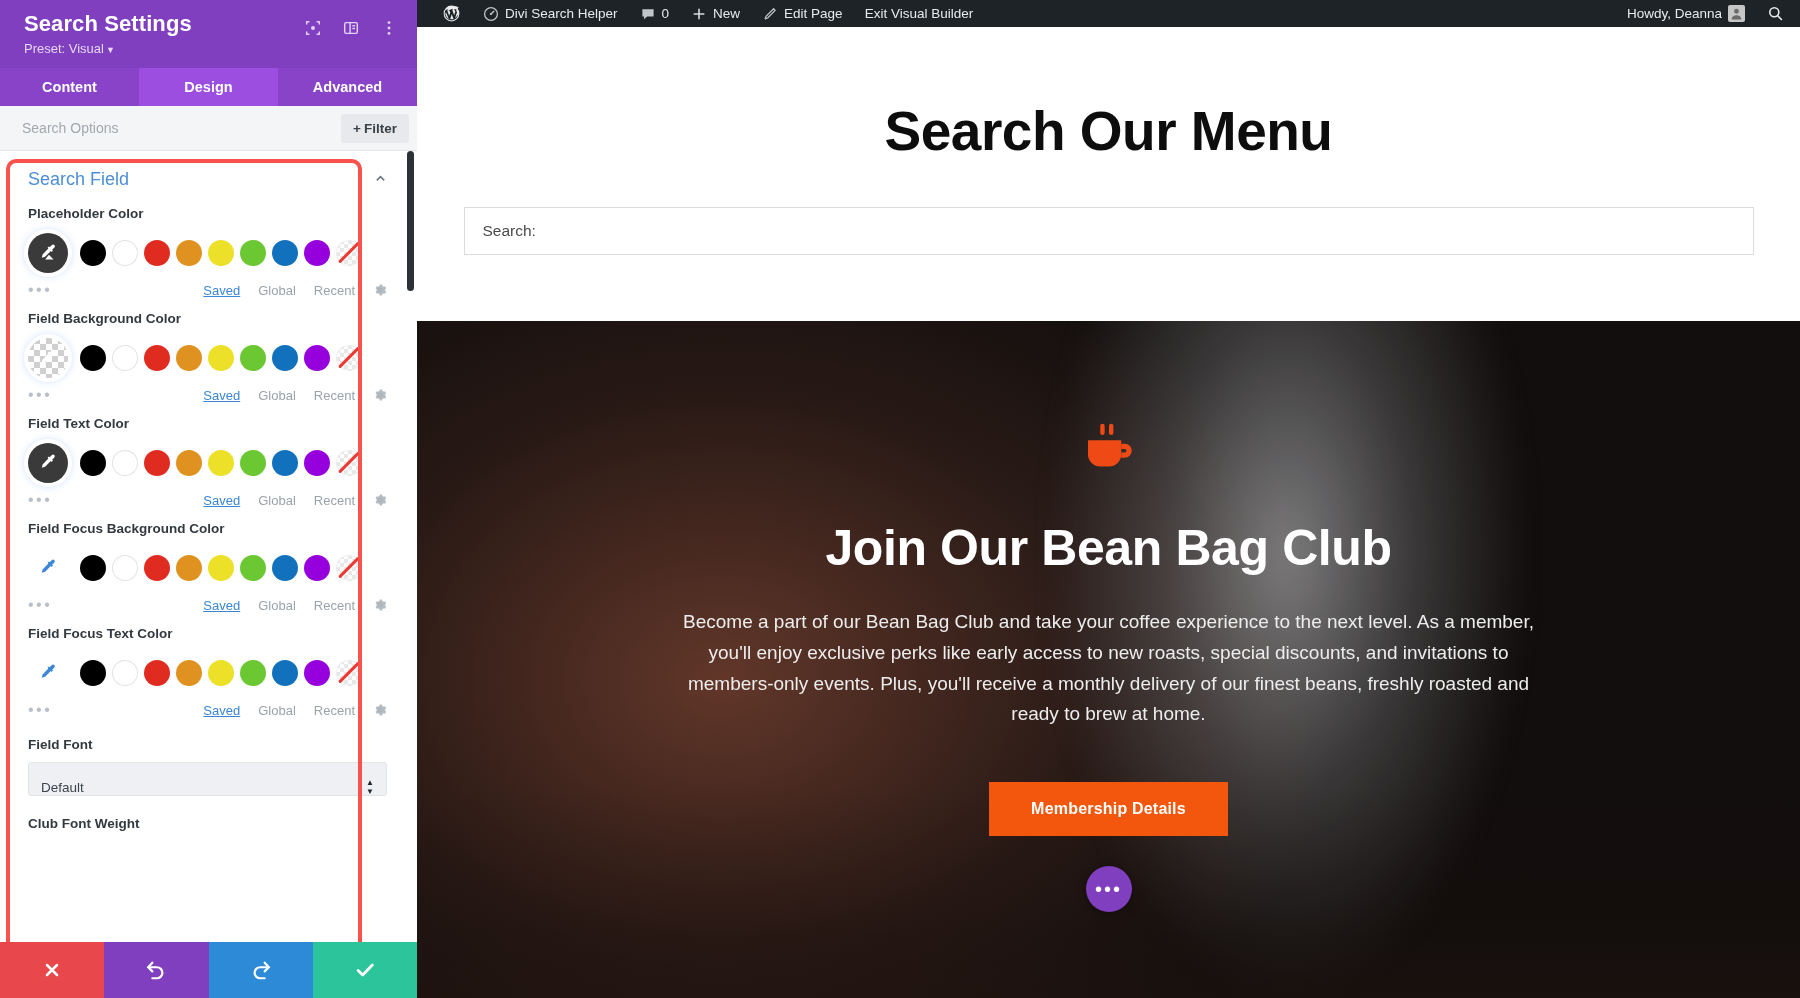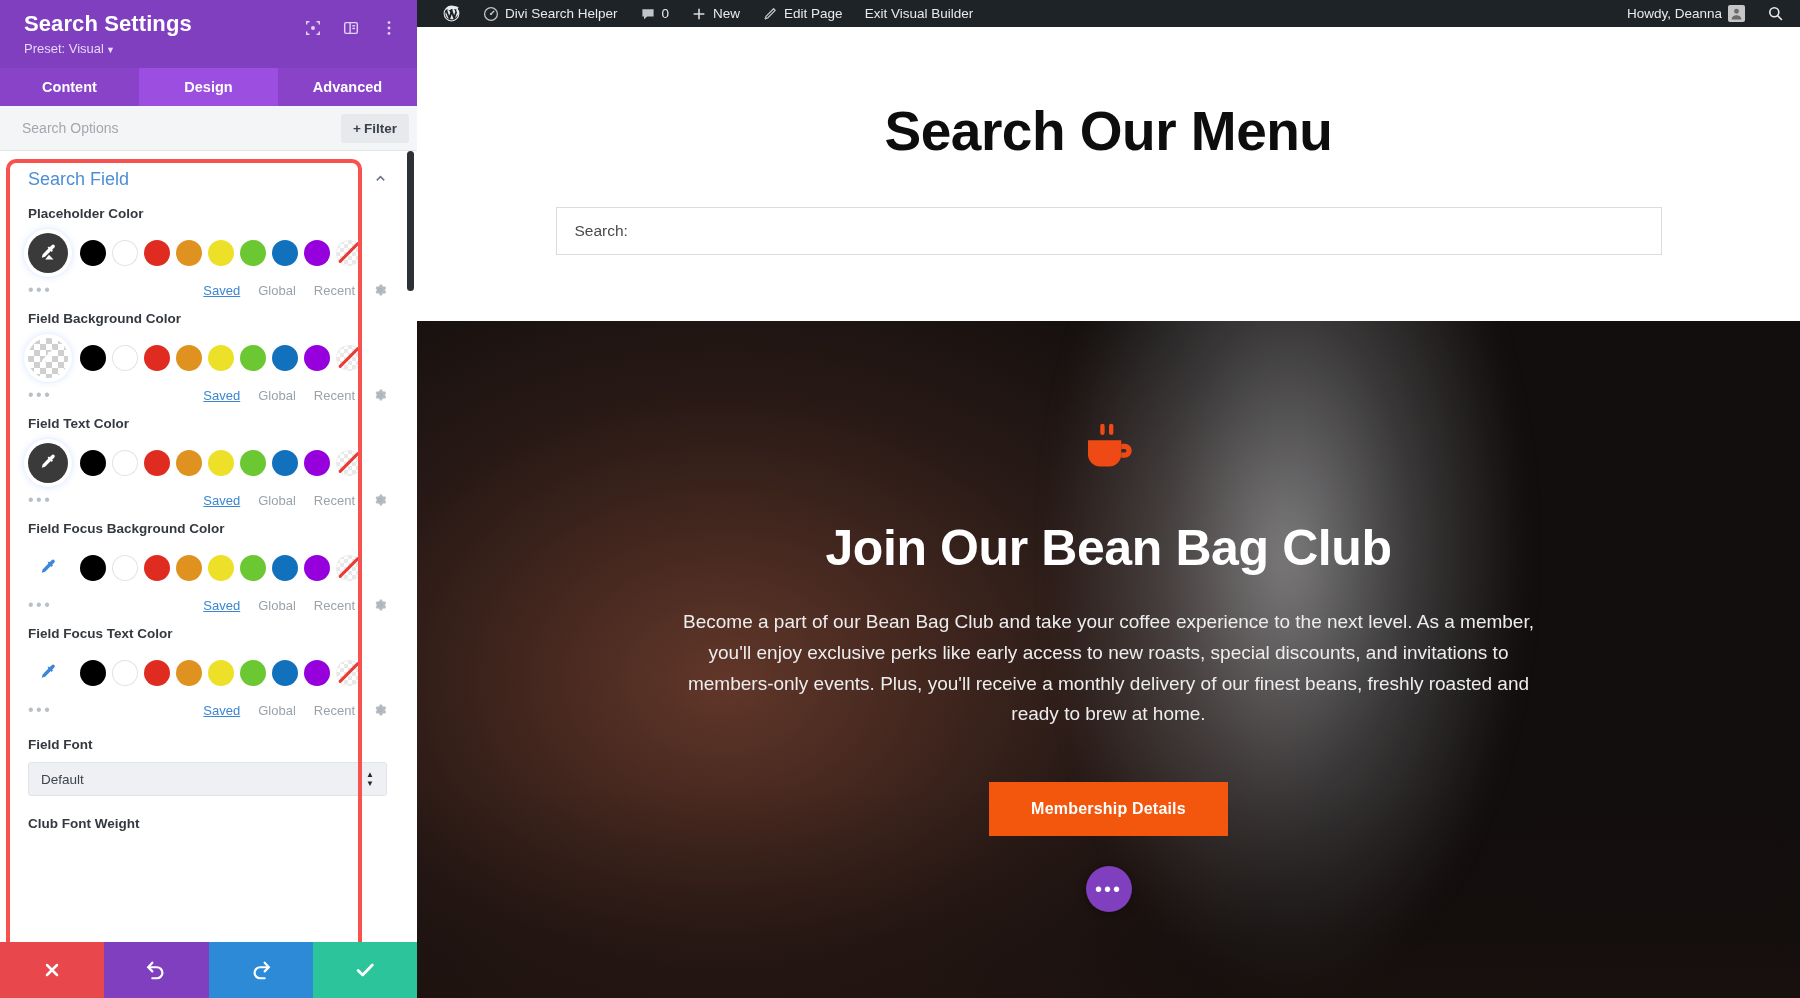--- a/index.html
+++ b/index.html
@@ -131,21 +131,21 @@
   }
   .dots3 { color: #b8bfc6; letter-spacing: 2.5px; font-size: 16px; width: 100px; }
   .meta-links { margin-left: auto; display: flex; align-items: center; gap: 18px; }
   .mlink { color: #9aa2aa; cursor: pointer; }
   .mlink.active { color: #3b86d1; text-decoration: underline; text-align: right; }
   .gear { color: #a8b0b7; cursor: pointer; display:inline-flex; }
 
   .select-wrap { position: relative; margin-top: 2px; }
   .fake-select {
     width: 100%; height: 34px; background: #eef0f3; border: 1px solid #e1e4e8;
-    border-radius: 3px; display: flex; align-items: center; padding: 0 12px;
+    border-radius: 3px; display: flex; align-items: flex-end; padding: 0 12px;
     font-size: 13.5px; color: #3d444b; cursor: pointer;
   }
   .sel-arrows {
     margin-left: auto; display: flex; flex-direction: column; gap: 2px;
     font-size: 8px; color: #20252a; line-height: 7px;
   }
 
   
   .panel-scrollbar {
     position: absolute; right: 3px; top: 0; width: 7px; height: 100%;
@@ -186,21 +186,21 @@
 
   .preview-body { position: absolute; top: 27px; left: 0; right: 0; bottom: 0; overflow: hidden; background: #fff; }
 
   .search-section { background: #fff; padding: 72px 0 66px 0; }
   .search-title {
     text-align: center; font-size: 55px; font-weight: bold; color: #0d0d0d;
     letter-spacing: -0.5px; font-family: "Liberation Sans", sans-serif;
   }
   .search-box-wrap { display: flex; justify-content: center; margin-top: 44px; }
   .search-box {
-    width: 1106px; height: 48px; border: 1px solid #dcdcdc; background: #fff;
+    width: 1290px; height: 48px; border: 1px solid #dcdcdc; background: #fff;
     display: flex; align-items: center; padding: 0 18px;
   }
   .search-box-text { color: #4a4a4a; font-size: 15.5px; }
 
   .hero {
     position: relative; height: 800px; overflow: hidden;
     background:
       radial-gradient(ellipse 45% 60% at 22% 45%, rgba(110,60,45,.85) 0%, rgba(40,24,20,.9) 60%, rgba(18,14,13,1) 100%),
       radial-gradient(ellipse 60% 90% at 62% 30%, rgba(150,152,155,.55) 0%, rgba(60,60,62,.3) 45%, rgba(20,20,22,0) 75%),
       linear-gradient(160deg, #2a2422 0%, #191513 40%, #120f0e 100%);

